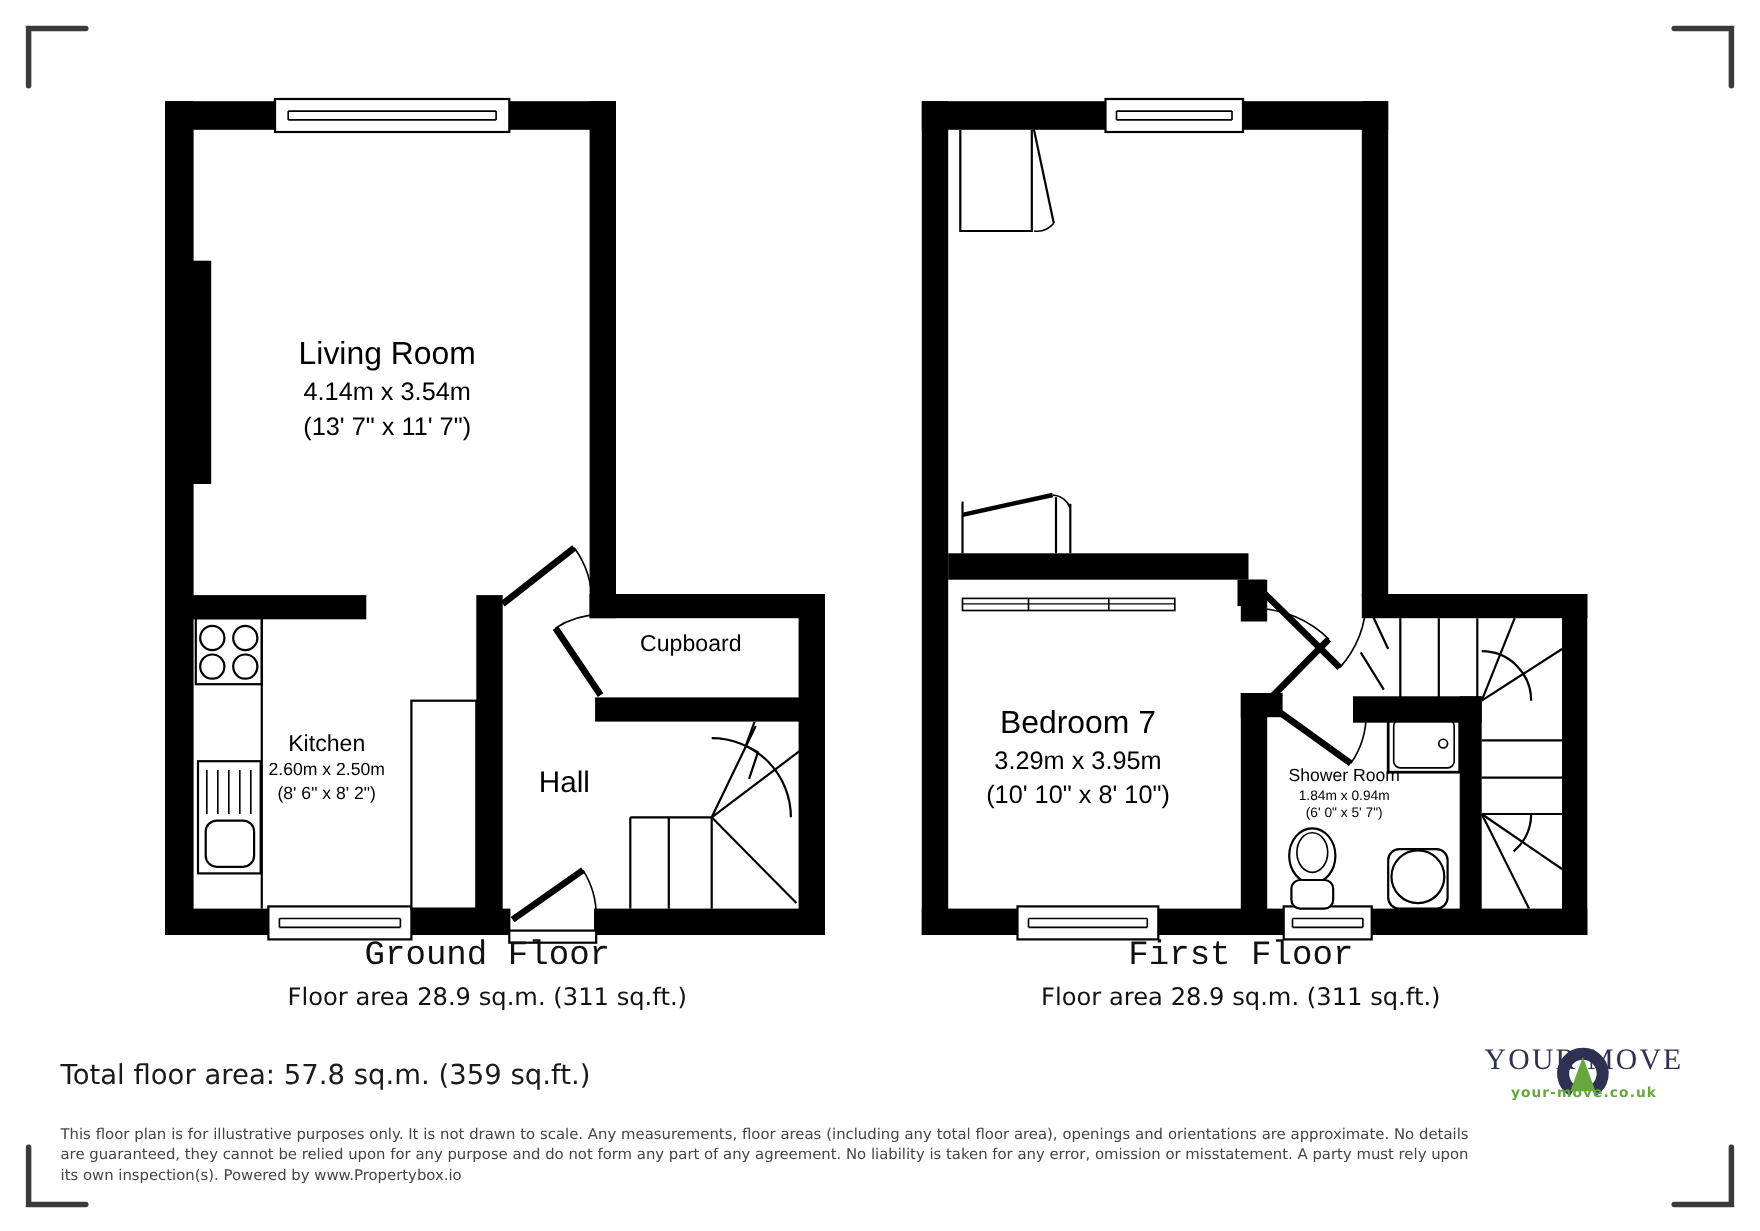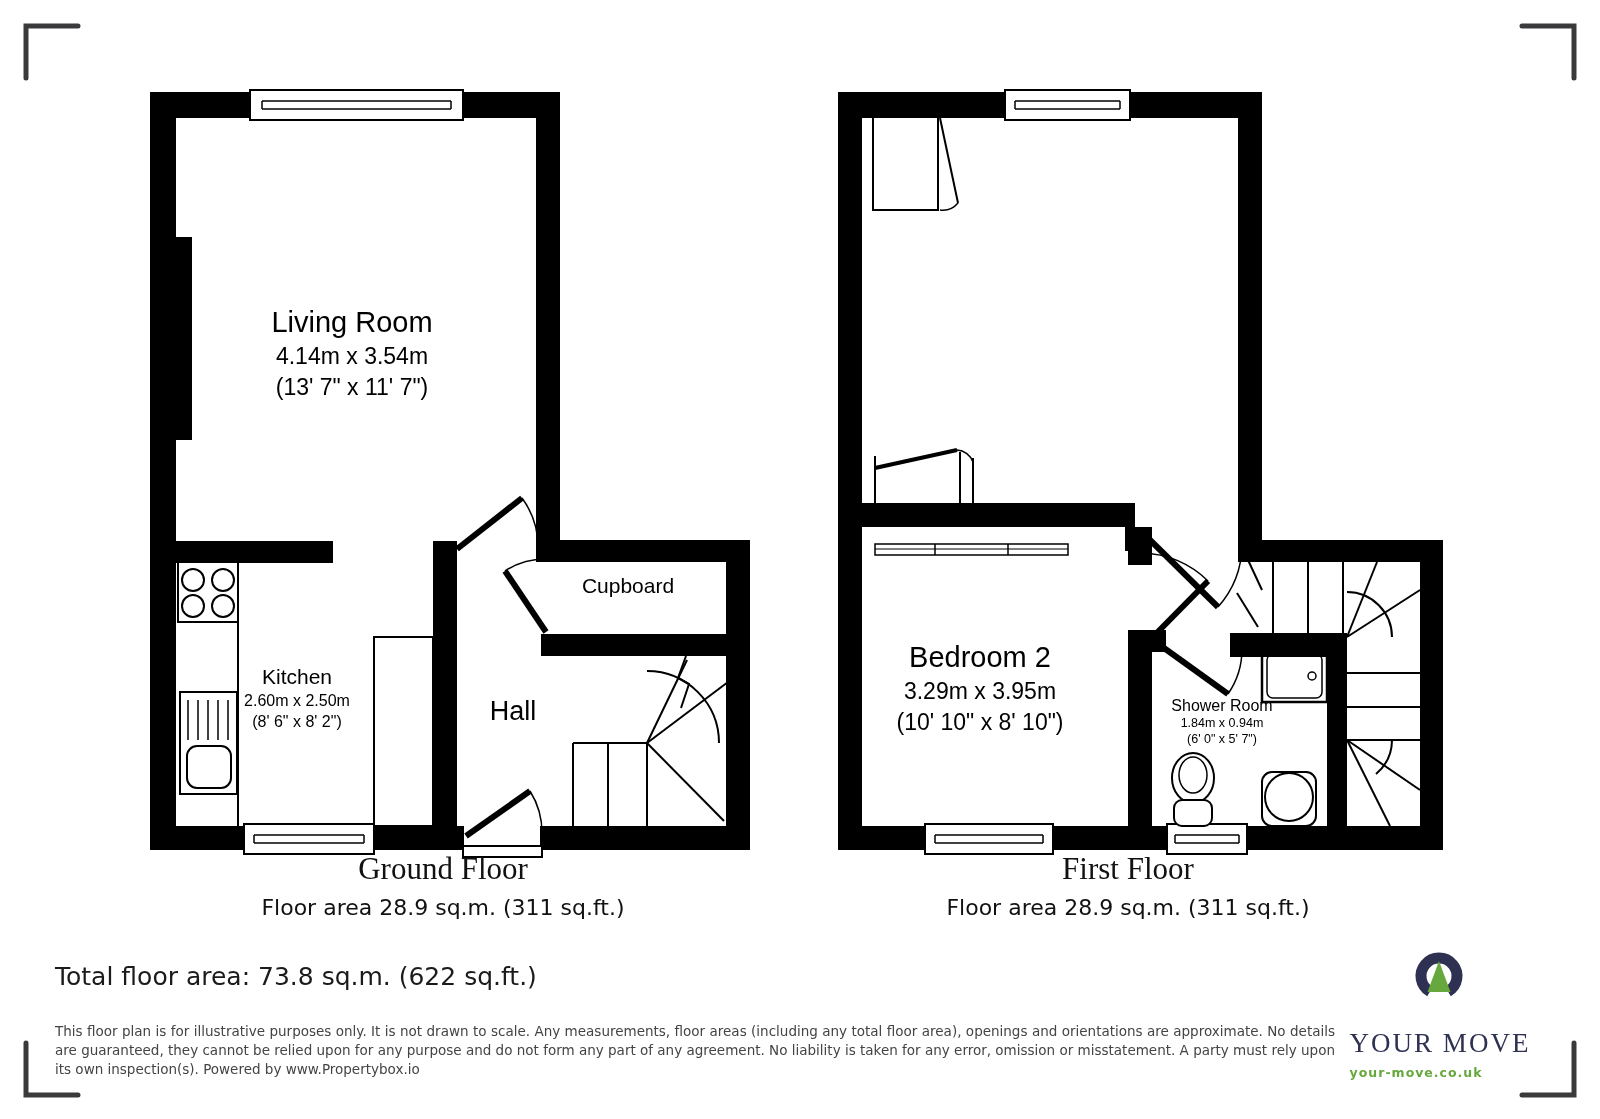--- a/index.html
+++ b/index.html
@@ -24,40 +24,40 @@
   .room-dims{font-size:23px;}
   .kitchen .room-name{font-size:21px;}
   .kitchen .room-dims{font-size:16px;line-height:1.3;}
   .shower .room-name{font-size:16px;}
   .shower .room-dims{font-size:12.5px;line-height:1.25;}
   .cupboard .room-name,{font-size:21px;}
   .cupboard .room-name{font-size:21px;}
   .hall .room-name{font-size:27px;}
   .floor-title{
     position:absolute;transform:translateX(-50%);
-    font-family:Liberation Serif, serif;
+    font-family:Liberation Mono, monospace;
     font-size:31px;color:#111;white-space:nowrap;
   }
   .floor-area{
     position:absolute;transform:translateX(-50%);
     font-family:"DejaVu Sans",sans-serif;
     font-size:22px;color:#111;white-space:nowrap;
   }
   .total-area{
     position:absolute;left:55px;top:962px;
     font-family:"DejaVu Sans",sans-serif;
     font-size:25px;color:#1b1b1b;white-space:nowrap;
   }
   .disclaimer{
     position:absolute;left:55px;top:1022px;width:1280px;
     font-family:"DejaVu Sans",sans-serif;
     font-size:13.5px;line-height:1.4;color:#444;
     text-align:justify;
   }
-  .brand{position:absolute;left:1440px;top:976px;transform:translateX(-50%);text-align:left;}
+  .brand{position:absolute;left:1440px;top:896px;transform:translateX(-50%);text-align:center;}
   .brand-name{
     font-family:"Liberation Serif",serif;
     font-size:27px;letter-spacing:2px;color:#2e3152;
     margin-top:52px;white-space:nowrap;
   }
   .brand-url{
     font-family:"DejaVu Sans",sans-serif;
     font-size:12.5px;font-weight:bold;letter-spacing:1px;
     color:#66a83d;margin-top:6px;white-space:nowrap;
   }
@@ -280,37 +280,37 @@
   <div class="room-label cupboard" style="left:628px;top:572px;">
     <div class="room-name">Cupboard</div>
   </div>
 
   <div class="room-label hall" style="left:513px;top:694px;">
     <div class="room-name">Hall</div>
   </div>
 
 
   <div class="room-label" style="left:980px;top:638px;">
-    <div class="room-name">Bedroom 2</div>
+    <div class="room-name">Bedroom 7</div>
     <div class="room-dims">3.29m x 3.95m</div>
     <div class="room-dims">(10' 10" x 8' 10")</div>
   </div>
 
   <div class="room-label shower" style="left:1222px;top:695px;">
     <div class="room-name">Shower Room</div>
     <div class="room-dims">1.84m x 0.94m</div>
     <div class="room-dims">(6' 0" x 5' 7")</div>
   </div>
 
   <div class="floor-title" style="left:443px;top:851px;">Ground Floor</div>
   <div class="floor-area" style="left:443px;top:895px;">Floor area 28.9 sq.m. (311 sq.ft.)</div>
   <div class="floor-title" style="left:1128px;top:851px;">First Floor</div>
   <div class="floor-area" style="left:1128px;top:895px;">Floor area 28.9 sq.m. (311 sq.ft.)</div>
 
-  <div class="total-area">Total floor area: 73.8 sq.m. (622 sq.ft.)</div>
+  <div class="total-area">Total floor area: 57.8 sq.m. (359 sq.ft.)</div>
   <div class="disclaimer">This floor plan is for illustrative purposes only. It is not drawn to scale. Any measurements, floor areas (including any total floor area), openings and orientations are approximate. No details are guaranteed, they cannot be relied upon for any purpose and do not form any part of any agreement. No liability is taken for any error, omission or misstatement. A party must rely upon its own inspection(s). Powered by www.Propertybox.io</div>
 
   <div class="brand">
     <div class="brand-name">YOUR MOVE</div>
     <div class="brand-url">your-move.co.uk</div>
   </div>
 
 </div>
 
 </body></html>

